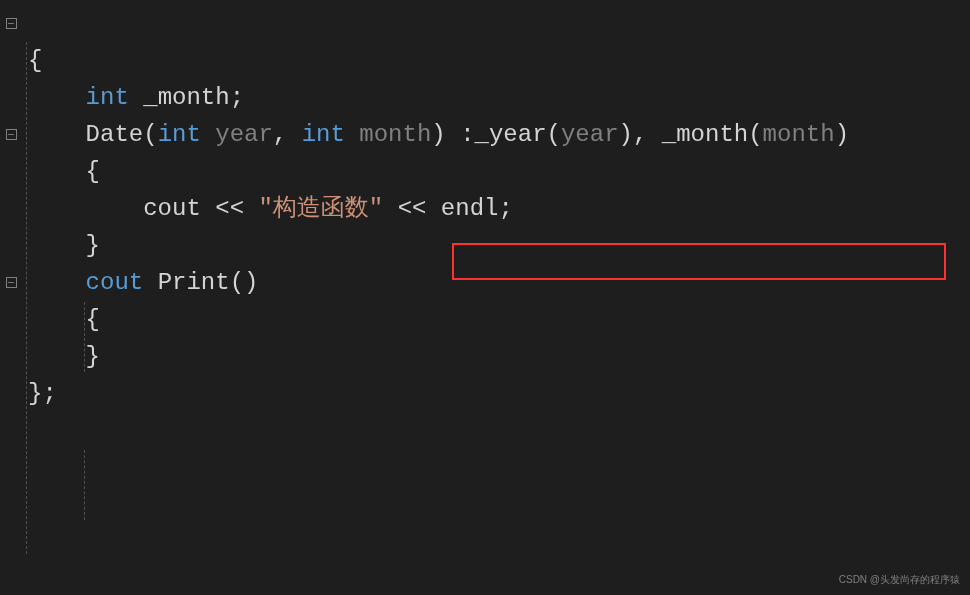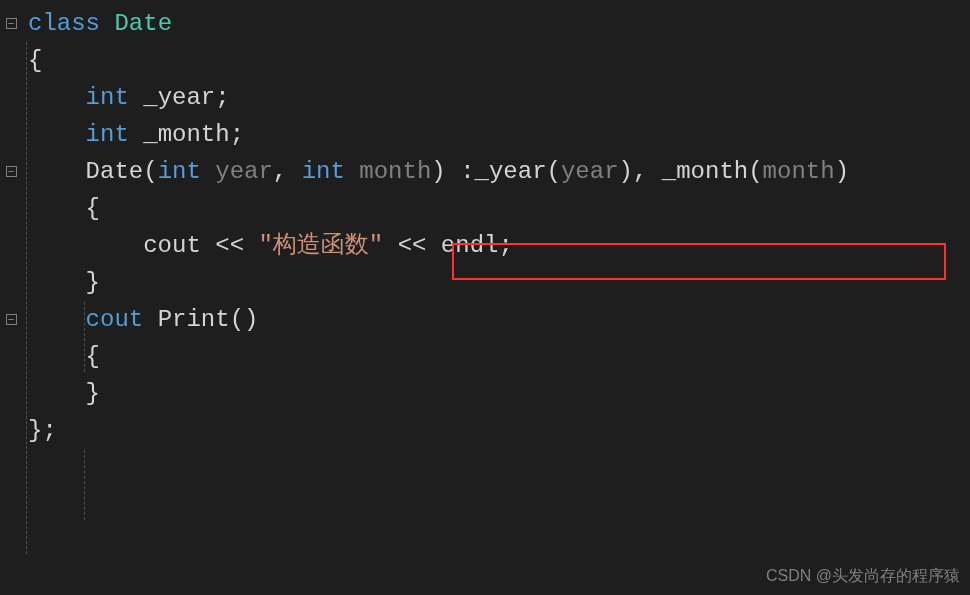--- a/index.html
+++ b/index.html
@@ -74,48 +74,43 @@
     .highlight-box {
       position: absolute;
       border: 2px solid #ff3030;
       pointer-events: none;
     }
     .watermark {
       position: absolute;
       bottom: 8px;
       right: 10px;
       color: #a8a8a8;
-      font-size: 16px;
+      font-size: 10px;
       font-family: "Microsoft YaHei", sans-serif;
       opacity: 0.7;
     }
   </style>
 </head>
 <body>
 
 <div class="editor">
   <div class="vline" style="top: 42px; height: 512px;"></div>
   <div class="vline2" style="top: 302px; height: 70px;"></div>
   <div class="vline2" style="top: 450px; height: 70px;"></div>
 
   <div class="line">
     <span class="gutter"><span class="fold-box">−</span></span>
-    <span class="code"><span class="kw">class</span> <span class="type">Date</span></span>
   </div>
 
   <div class="line">
     <span class="gutter"></span>
     <span class="code"><span class="punc">{</span></span>
   </div>
 
 
-  <div class="line">
-    <span class="gutter"></span>
-    <span class="code">    <span class="kw">int</span> <span class="ident">_year</span><span class="punc">;</span></span>
-  </div>
 
   <div class="line">
     <span class="gutter"></span>
     <span class="code">    <span class="kw">int</span> <span class="ident">_month</span><span class="punc">;</span></span>
   </div>
 
 
   <div class="line">
     <span class="gutter"><span class="fold-box">−</span></span>
     <span class="code">    <span class="ident">Date</span><span class="punc">(</span><span class="kw">int</span> <span class="param">year</span><span class="punc">,</span> <span class="kw">int</span> <span class="param">month</span><span class="punc">)</span> <span class="punc">:</span><span class="ident">_year</span><span class="punc">(</span><span class="param">year</span><span class="punc">),</span> <span class="ident">_month</span><span class="punc">(</span><span class="param">month</span><span class="punc">)</span></span>

